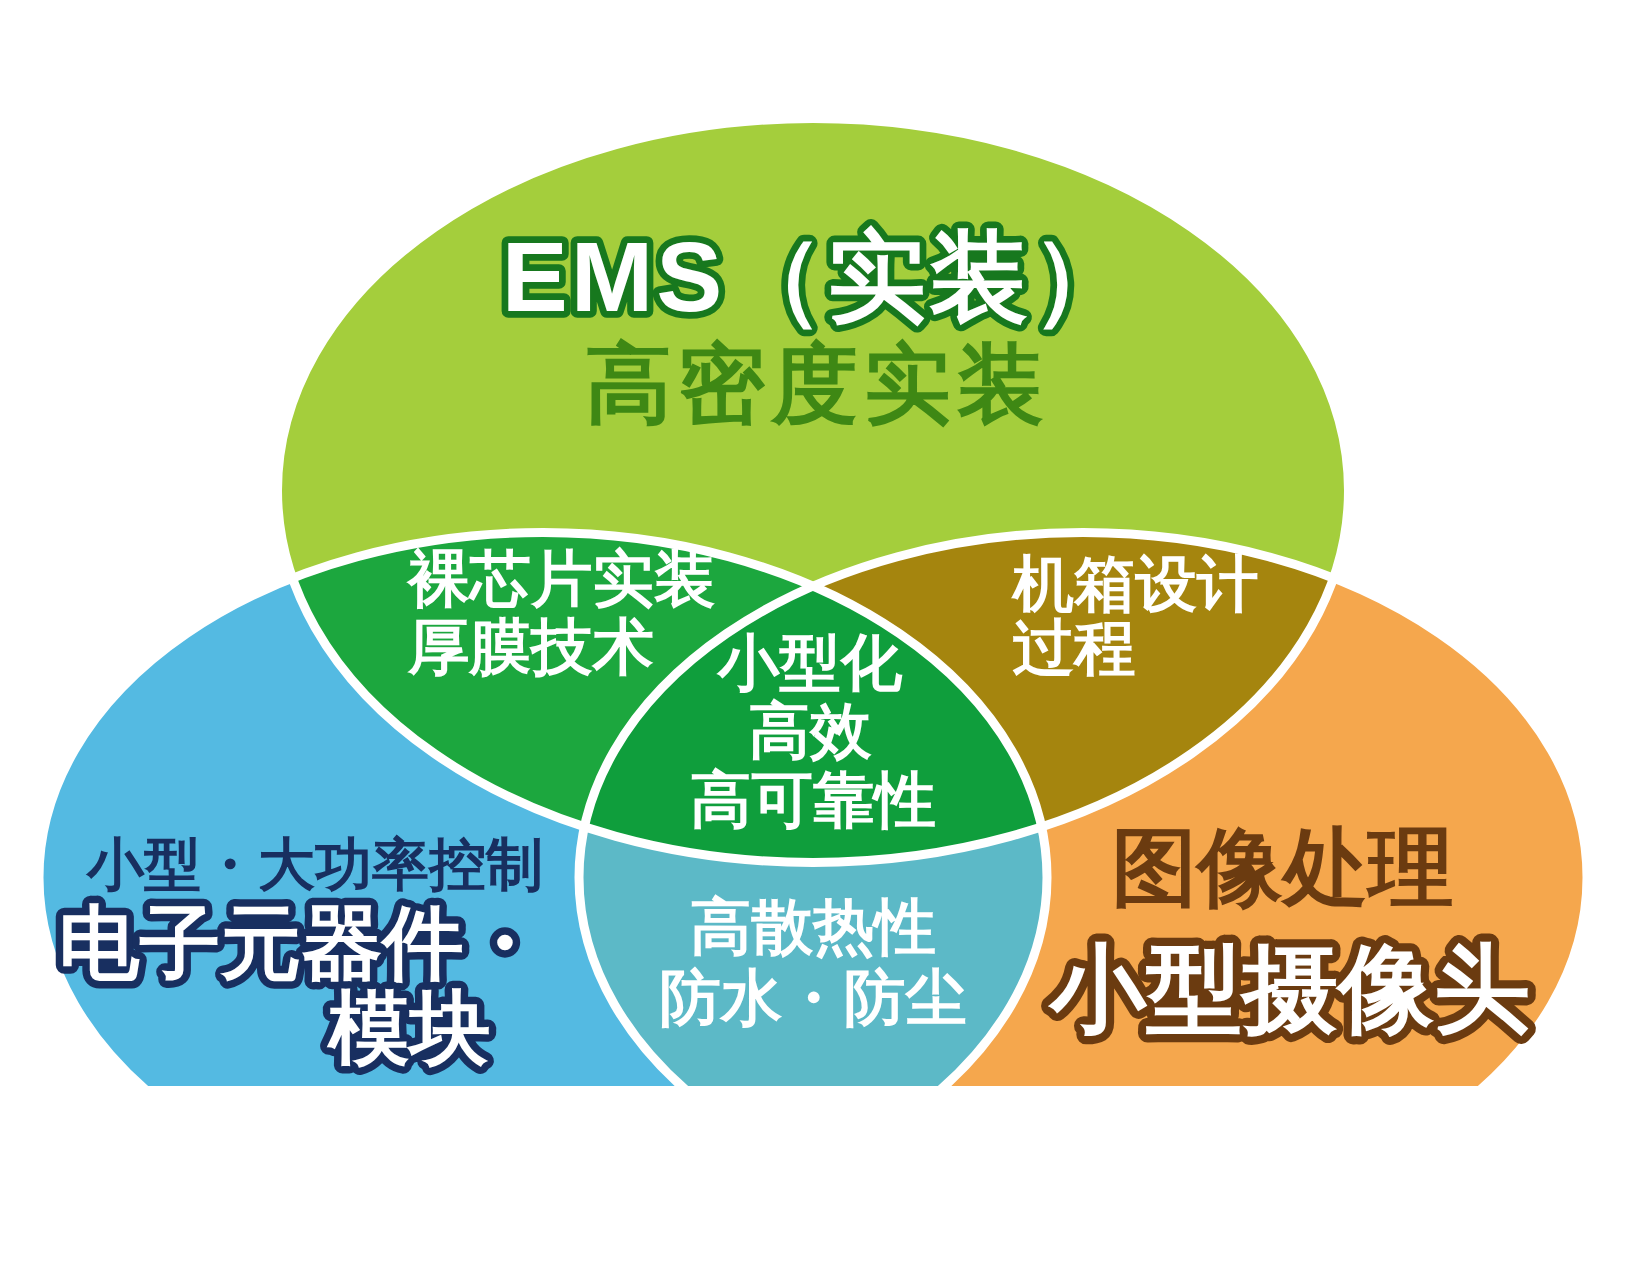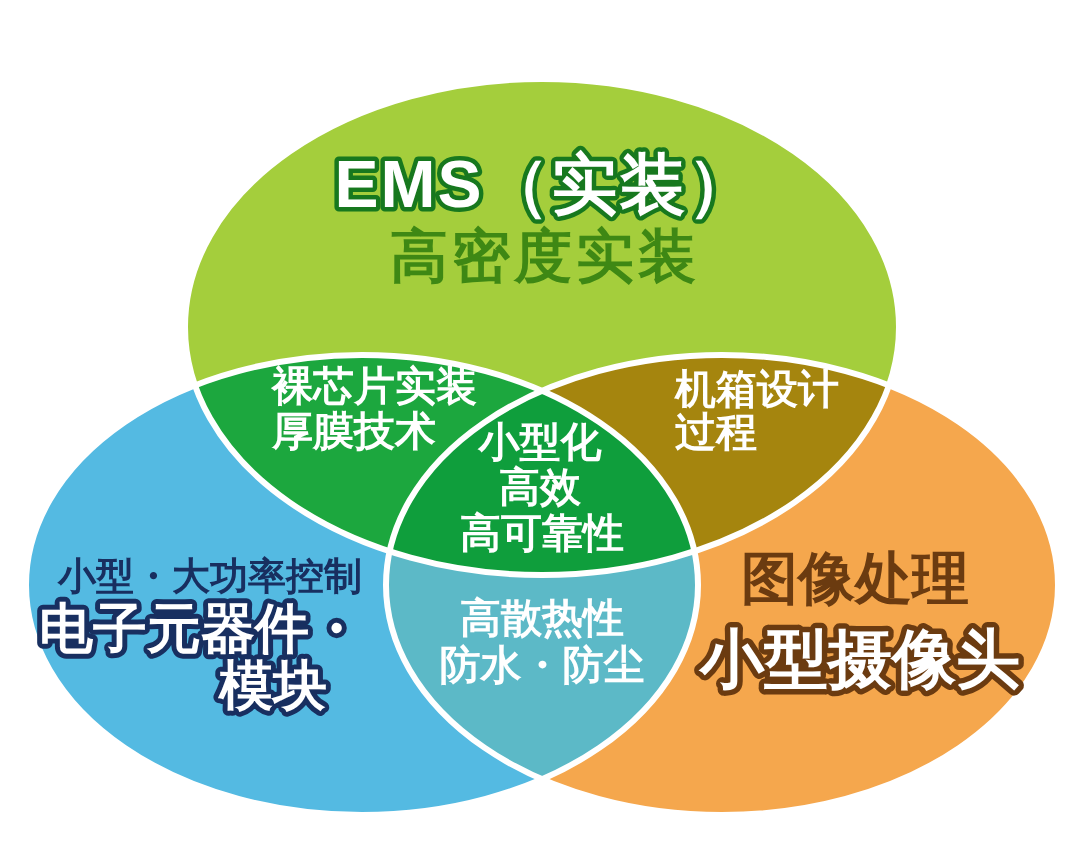--- a/index.html
+++ b/index.html
@@ -3,21 +3,21 @@
 <meta charset="utf-8">
 <style>
   html, body {
     margin: 0;
     padding: 0;
     background: #ffffff;
   }
   .stage {
     position: relative;
     width: 1084px;
-    height: 852px;
+    height: 724px;
     background: #ffffff;
     overflow: hidden;
     font-family: "Liberation Sans", "DejaVu Sans", sans-serif;
   }
   svg text {
     font-family: "Liberation Sans", "DejaVu Sans", sans-serif;
     font-weight: bold;
   }
   .outlined {
     paint-order: stroke fill;

